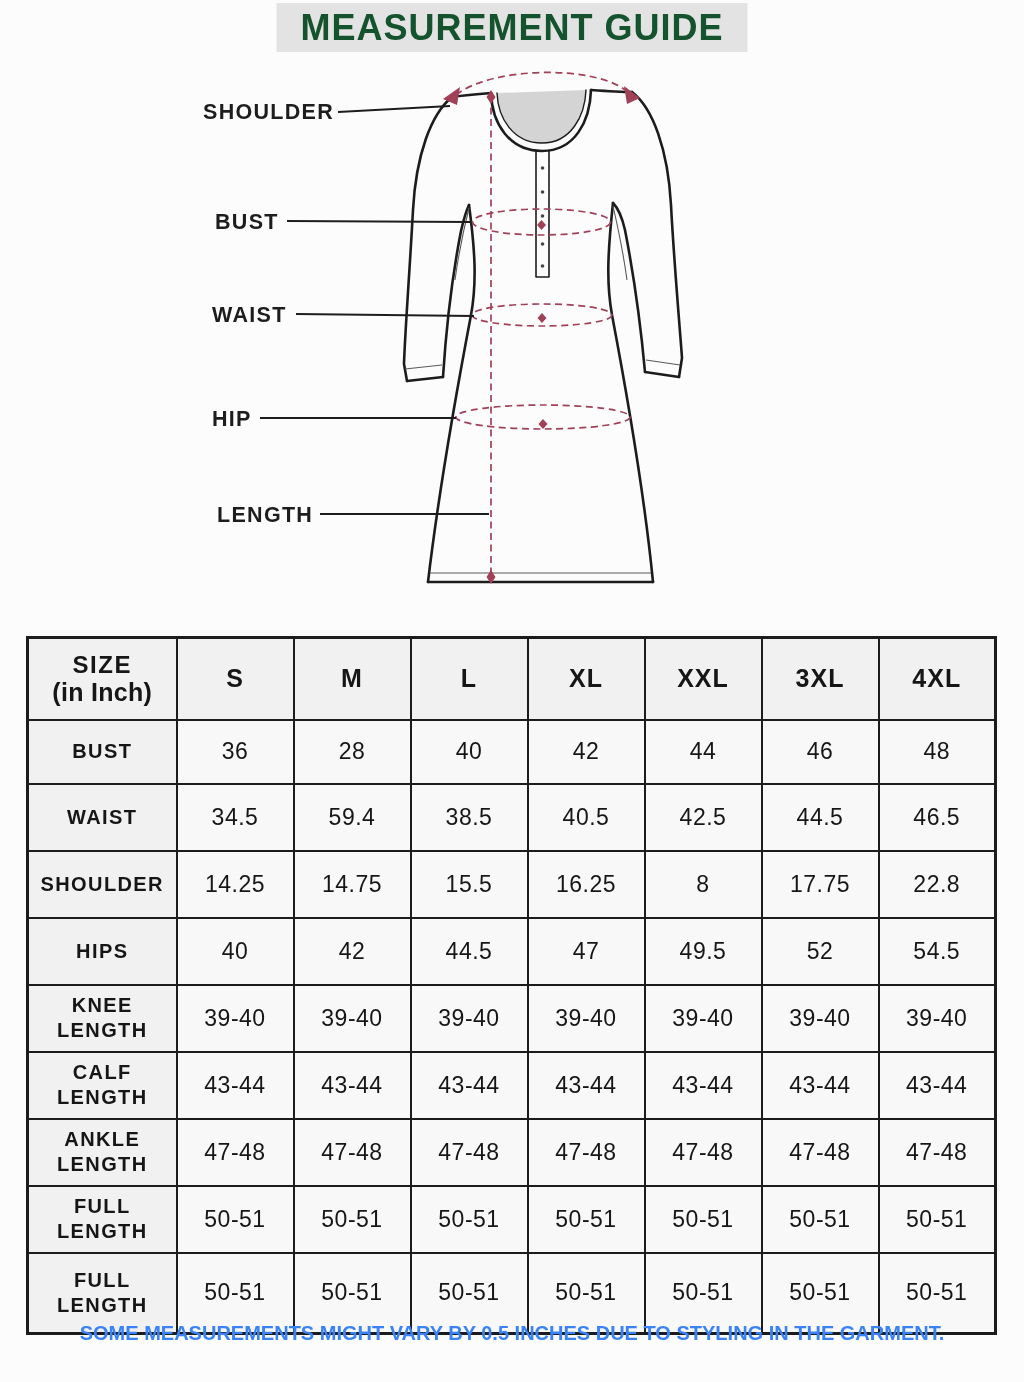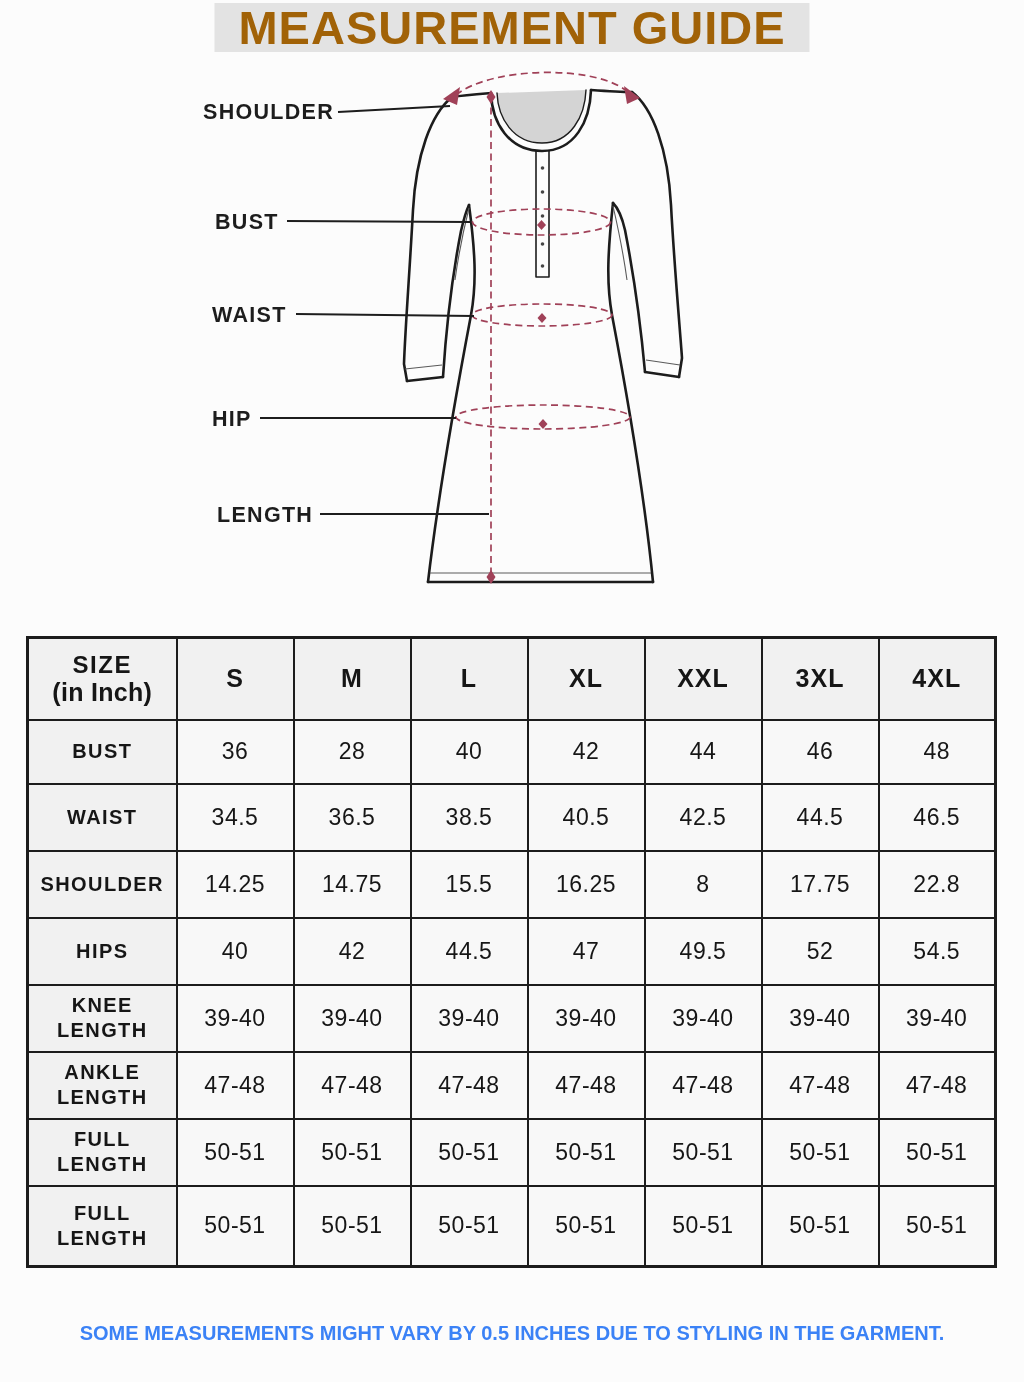--- a/index.html
+++ b/index.html
@@ -13,21 +13,21 @@
   html,body{background:#ffffff}
   body{font-family:"Liberation Sans",sans-serif;}
   .page{position:relative;width:1024px;height:1382px;background:#fcfcfc;overflow:hidden}
 
   .title-banner{
     position:absolute;top:3px;left:50%;transform:translateX(-50%);
     background:var(--banner-bg);height:49px;line-height:49px;
     padding:0 24px;white-space:nowrap;
   }
   .title-banner span{
-    font-size:47px;font-weight:700;letter-spacing:1px;color:#a16207;
+    font-size:36px;font-weight:700;letter-spacing:1px;color:#14532d;
   }
 
   .diagram{position:absolute;top:0;left:0;width:1024px;height:600px}
   .diagram .outline{fill:none;stroke:var(--line);stroke-width:2.6;stroke-linecap:round;stroke-linejoin:round}
   .diagram .thin{fill:none;stroke:#5a5a5a;stroke-width:1.1}
   .diagram .m{fill:none;stroke:var(--accent);stroke-width:1.7;stroke-dasharray:7 4.5}
   .diagram .mf{fill:var(--accent);stroke:none}
   .diagram .leader{stroke:#1d1d1d;stroke-width:1.9}
   .diagram text{font-family:"Liberation Sans",sans-serif;font-size:21.5px;font-weight:600;letter-spacing:1.3px;fill:#1d1d1d}
 
@@ -175,21 +175,21 @@
           <td>28</td>
           <td>40</td>
           <td>42</td>
           <td>44</td>
           <td>46</td>
           <td>48</td>
         </tr>
         <tr>
           <th class="row-label">WAIST</th>
           <td>34.5</td>
-          <td>36.5</td>
+          <td>59.4</td>
           <td>38.5</td>
           <td>40.5</td>
           <td>42.5</td>
           <td>44.5</td>
           <td>46.5</td>
         </tr>
         <tr>
           <th class="row-label">SHOULDER</th>
           <td>14.25</td>
           <td>14.75</td>
@@ -214,20 +214,31 @@
 LENGTH</th>
           <td>39-40</td>
           <td>39-40</td>
           <td>39-40</td>
           <td>39-40</td>
           <td>39-40</td>
           <td>39-40</td>
           <td>39-40</td>
         </tr>
         <tr>
+          <th class="row-label">CALF
+LENGTH</th>
+          <td>43-44</td>
+          <td>43-44</td>
+          <td>43-44</td>
+          <td>43-44</td>
+          <td>43-44</td>
+          <td>43-44</td>
+          <td>43-44</td>
+        </tr>
+        <tr>
           <th class="row-label">ANKLE
 LENGTH</th>
           <td>47-48</td>
           <td>47-48</td>
           <td>47-48</td>
           <td>47-48</td>
           <td>47-48</td>
           <td>47-48</td>
           <td>47-48</td>
         </tr>

